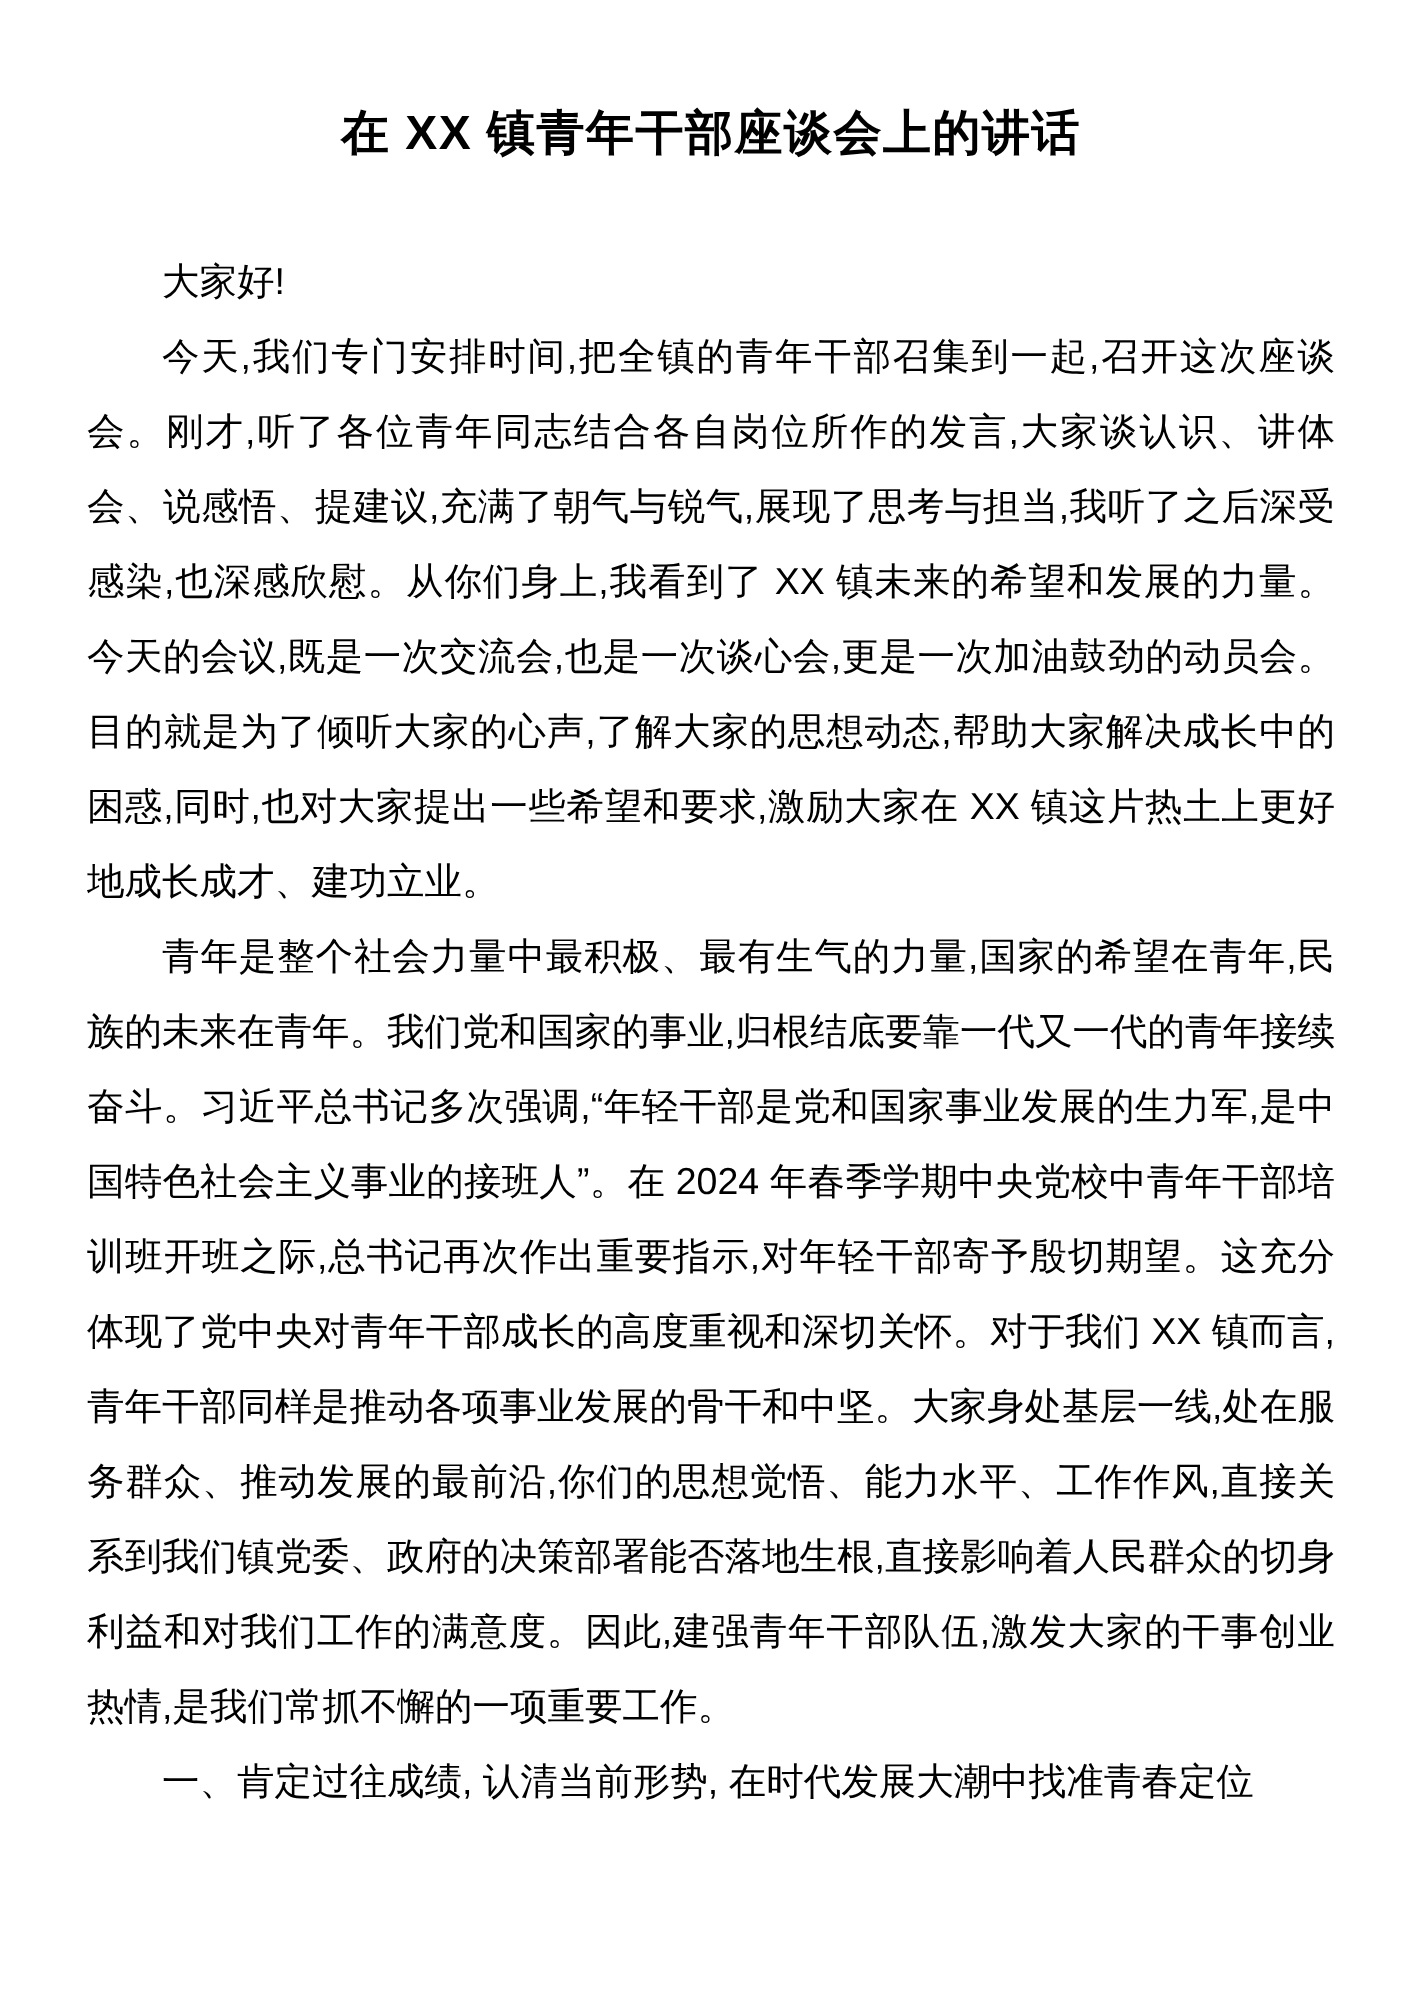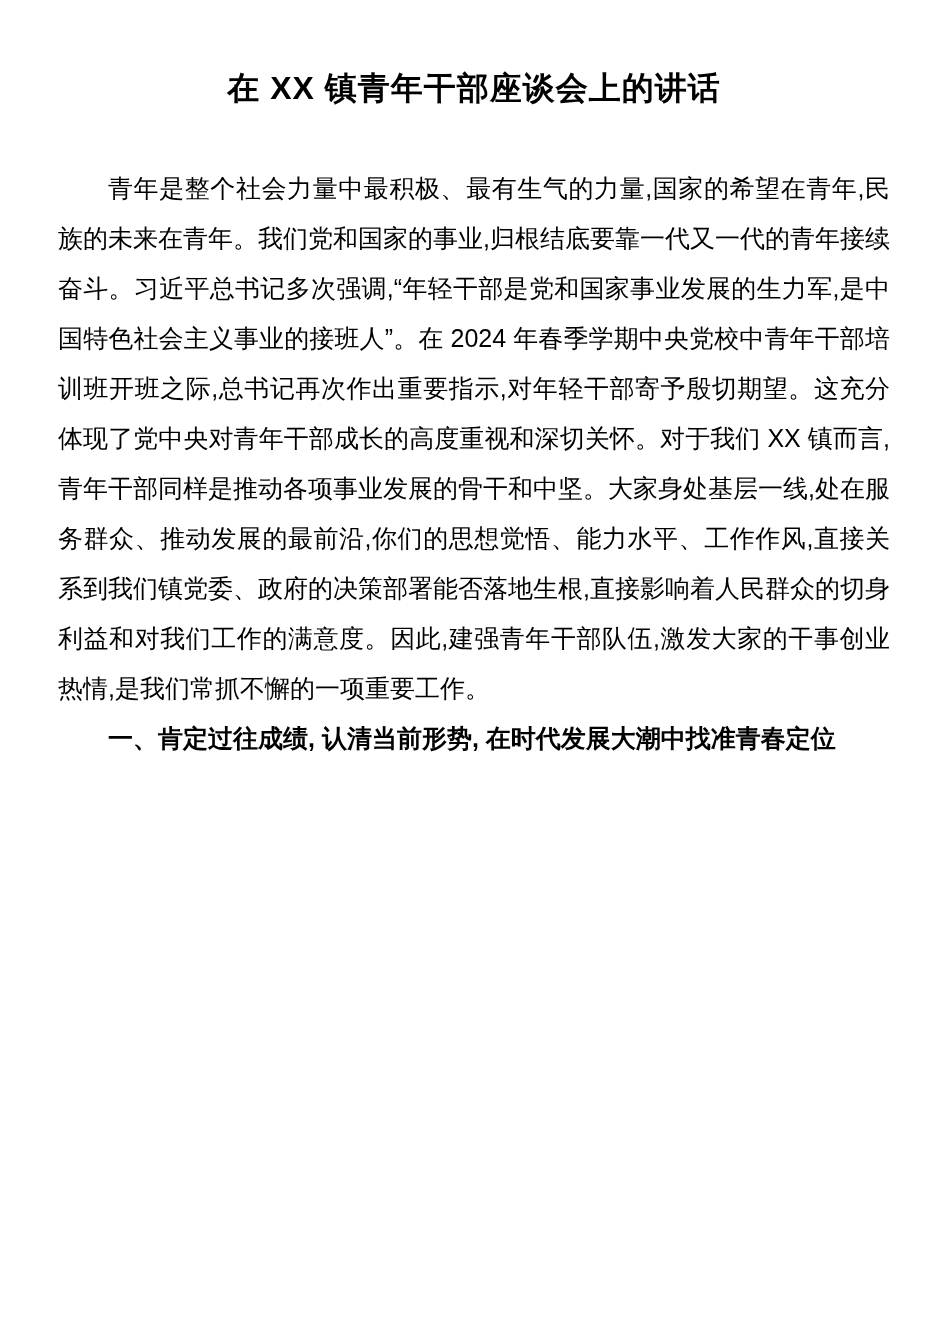--- a/index.html
+++ b/index.html
@@ -32,31 +32,33 @@
     margin: 0;
     font-size: 25px;
     line-height: 50px;
     text-align: justify;
     word-break: break-all;
   }
   .indent {
     text-indent: 2em;
   }
   .section-heading {
-    font-weight: bold;
+    font-weight: normal;
     text-align: left;
   }
 </style>
 </head>
 <body>
 
 <div class="page">
 
   <h1 class="doc-title">在 XX 镇青年干部座谈会上的讲话</h1>
 
 
+  <p class="para indent">大家好!</p>
 
+  <p class="para indent">今天,我们专门安排时间,把全镇的青年干部召集到一起,召开这次座谈会。刚才,听了各位青年同志结合各自岗位所作的发言,大家谈认识、讲体会、说感悟、提建议,充满了朝气与锐气,展现了思考与担当,我听了之后深受感染,也深感欣慰。从你们身上,我看到了 XX 镇未来的希望和发展的力量。今天的会议,既是一次交流会,也是一次谈心会,更是一次加油鼓劲的动员会。目的就是为了倾听大家的心声,了解大家的思想动态,帮助大家解决成长中的困惑,同时,也对大家提出一些希望和要求,激励大家在 XX 镇这片热土上更好地成长成才、建功立业。</p>
 
   <p class="para indent">青年是整个社会力量中最积极、最有生气的力量,国家的希望在青年,民族的未来在青年。我们党和国家的事业,归根结底要靠一代又一代的青年接续奋斗。习近平总书记多次强调,“年轻干部是党和国家事业发展的生力军,是中国特色社会主义事业的接班人”。在 2024 年春季学期中央党校中青年干部培训班开班之际,总书记再次作出重要指示,对年轻干部寄予殷切期望。这充分体现了党中央对青年干部成长的高度重视和深切关怀。对于我们 XX 镇而言,青年干部同样是推动各项事业发展的骨干和中坚。大家身处基层一线,处在服务群众、推动发展的最前沿,你们的思想觉悟、能力水平、工作作风,直接关系到我们镇党委、政府的决策部署能否落地生根,直接影响着人民群众的切身利益和对我们工作的满意度。因此,建强青年干部队伍,激发大家的干事创业热情,是我们常抓不懈的一项重要工作。</p>
 
   <p class="para indent section-heading">一、肯定过往成绩, 认清当前形势, 在时代发展大潮中找准青春定位</p>
 
 </div>
 
 </body></html>

